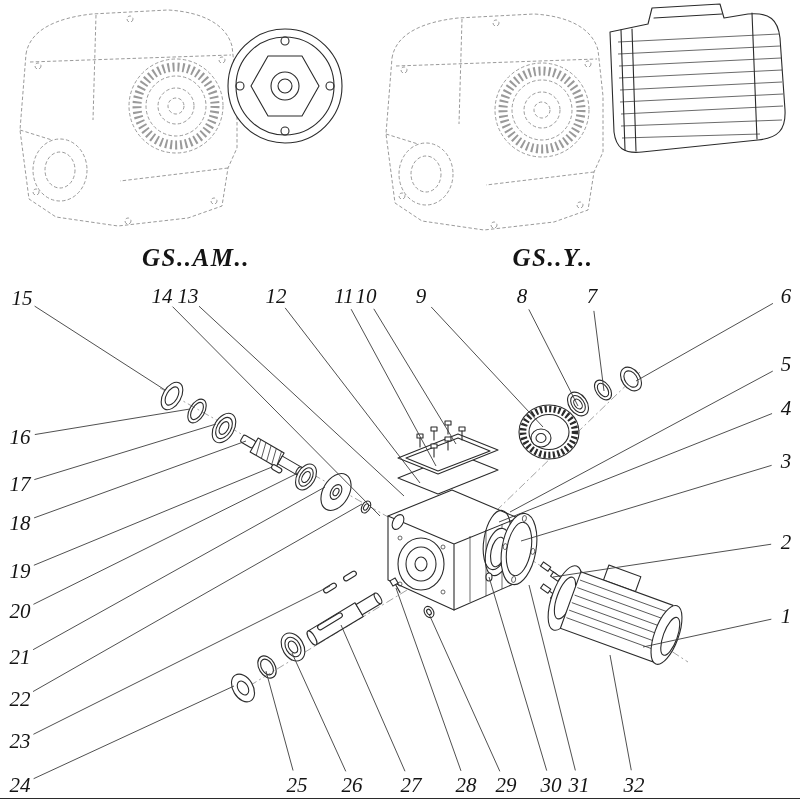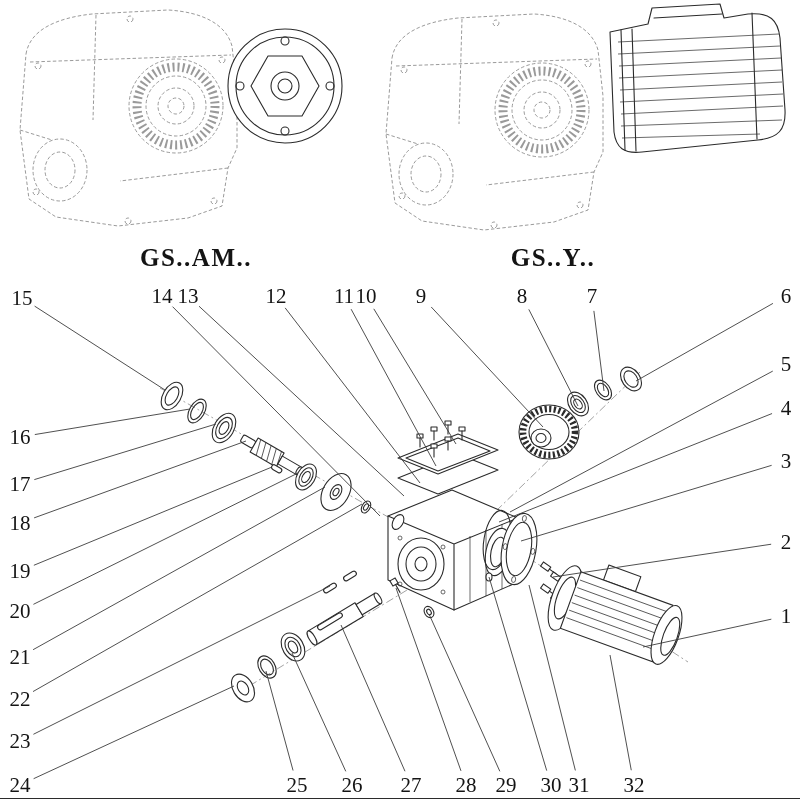--- a/index.html
+++ b/index.html
@@ -1,16 +1,16 @@
 <!DOCTYPE html>
 <html><head>
 <meta charset="utf-8">
 <style>
   html,body{margin:0;padding:0;background:#ffffff;}
-  .page{width:800px;height:800px;position:relative;background:#fff;overflow:hidden;}
+  .page{width:800px;height:800px;position:relative;background:#fff;overflow:hidden;font-style:italic;}
   svg{display:block;}
   .ghost{stroke:#8f8f8f;fill:none;stroke-width:0.9;stroke-dasharray:3.5 2.2;}
   .ghostteeth{stroke:#9a9a9a;fill:none;stroke-width:9;stroke-dasharray:2 3;}
   .ink{stroke:#2b2b2b;fill:none;stroke-width:1.1;stroke-linejoin:round;stroke-linecap:round;}
   .thin{stroke:#2b2b2b;fill:none;stroke-width:0.7;}
   .pf{stroke:#2b2b2b;fill:#ffffff;stroke-width:1.1;stroke-linejoin:round;}
   .teeth{stroke:#2b2b2b;fill:none;stroke-width:6.5;stroke-dasharray:2.2 2.4;}
   .axis{stroke:#8a8a8a;fill:none;stroke-width:0.8;stroke-dasharray:8 3 2 3;}
   .leader{stroke:#3c3c3c;stroke-width:0.9;}
   .callout{font-family:"Liberation Serif",serif;font-size:21px;fill:#141414;text-anchor:middle;}

